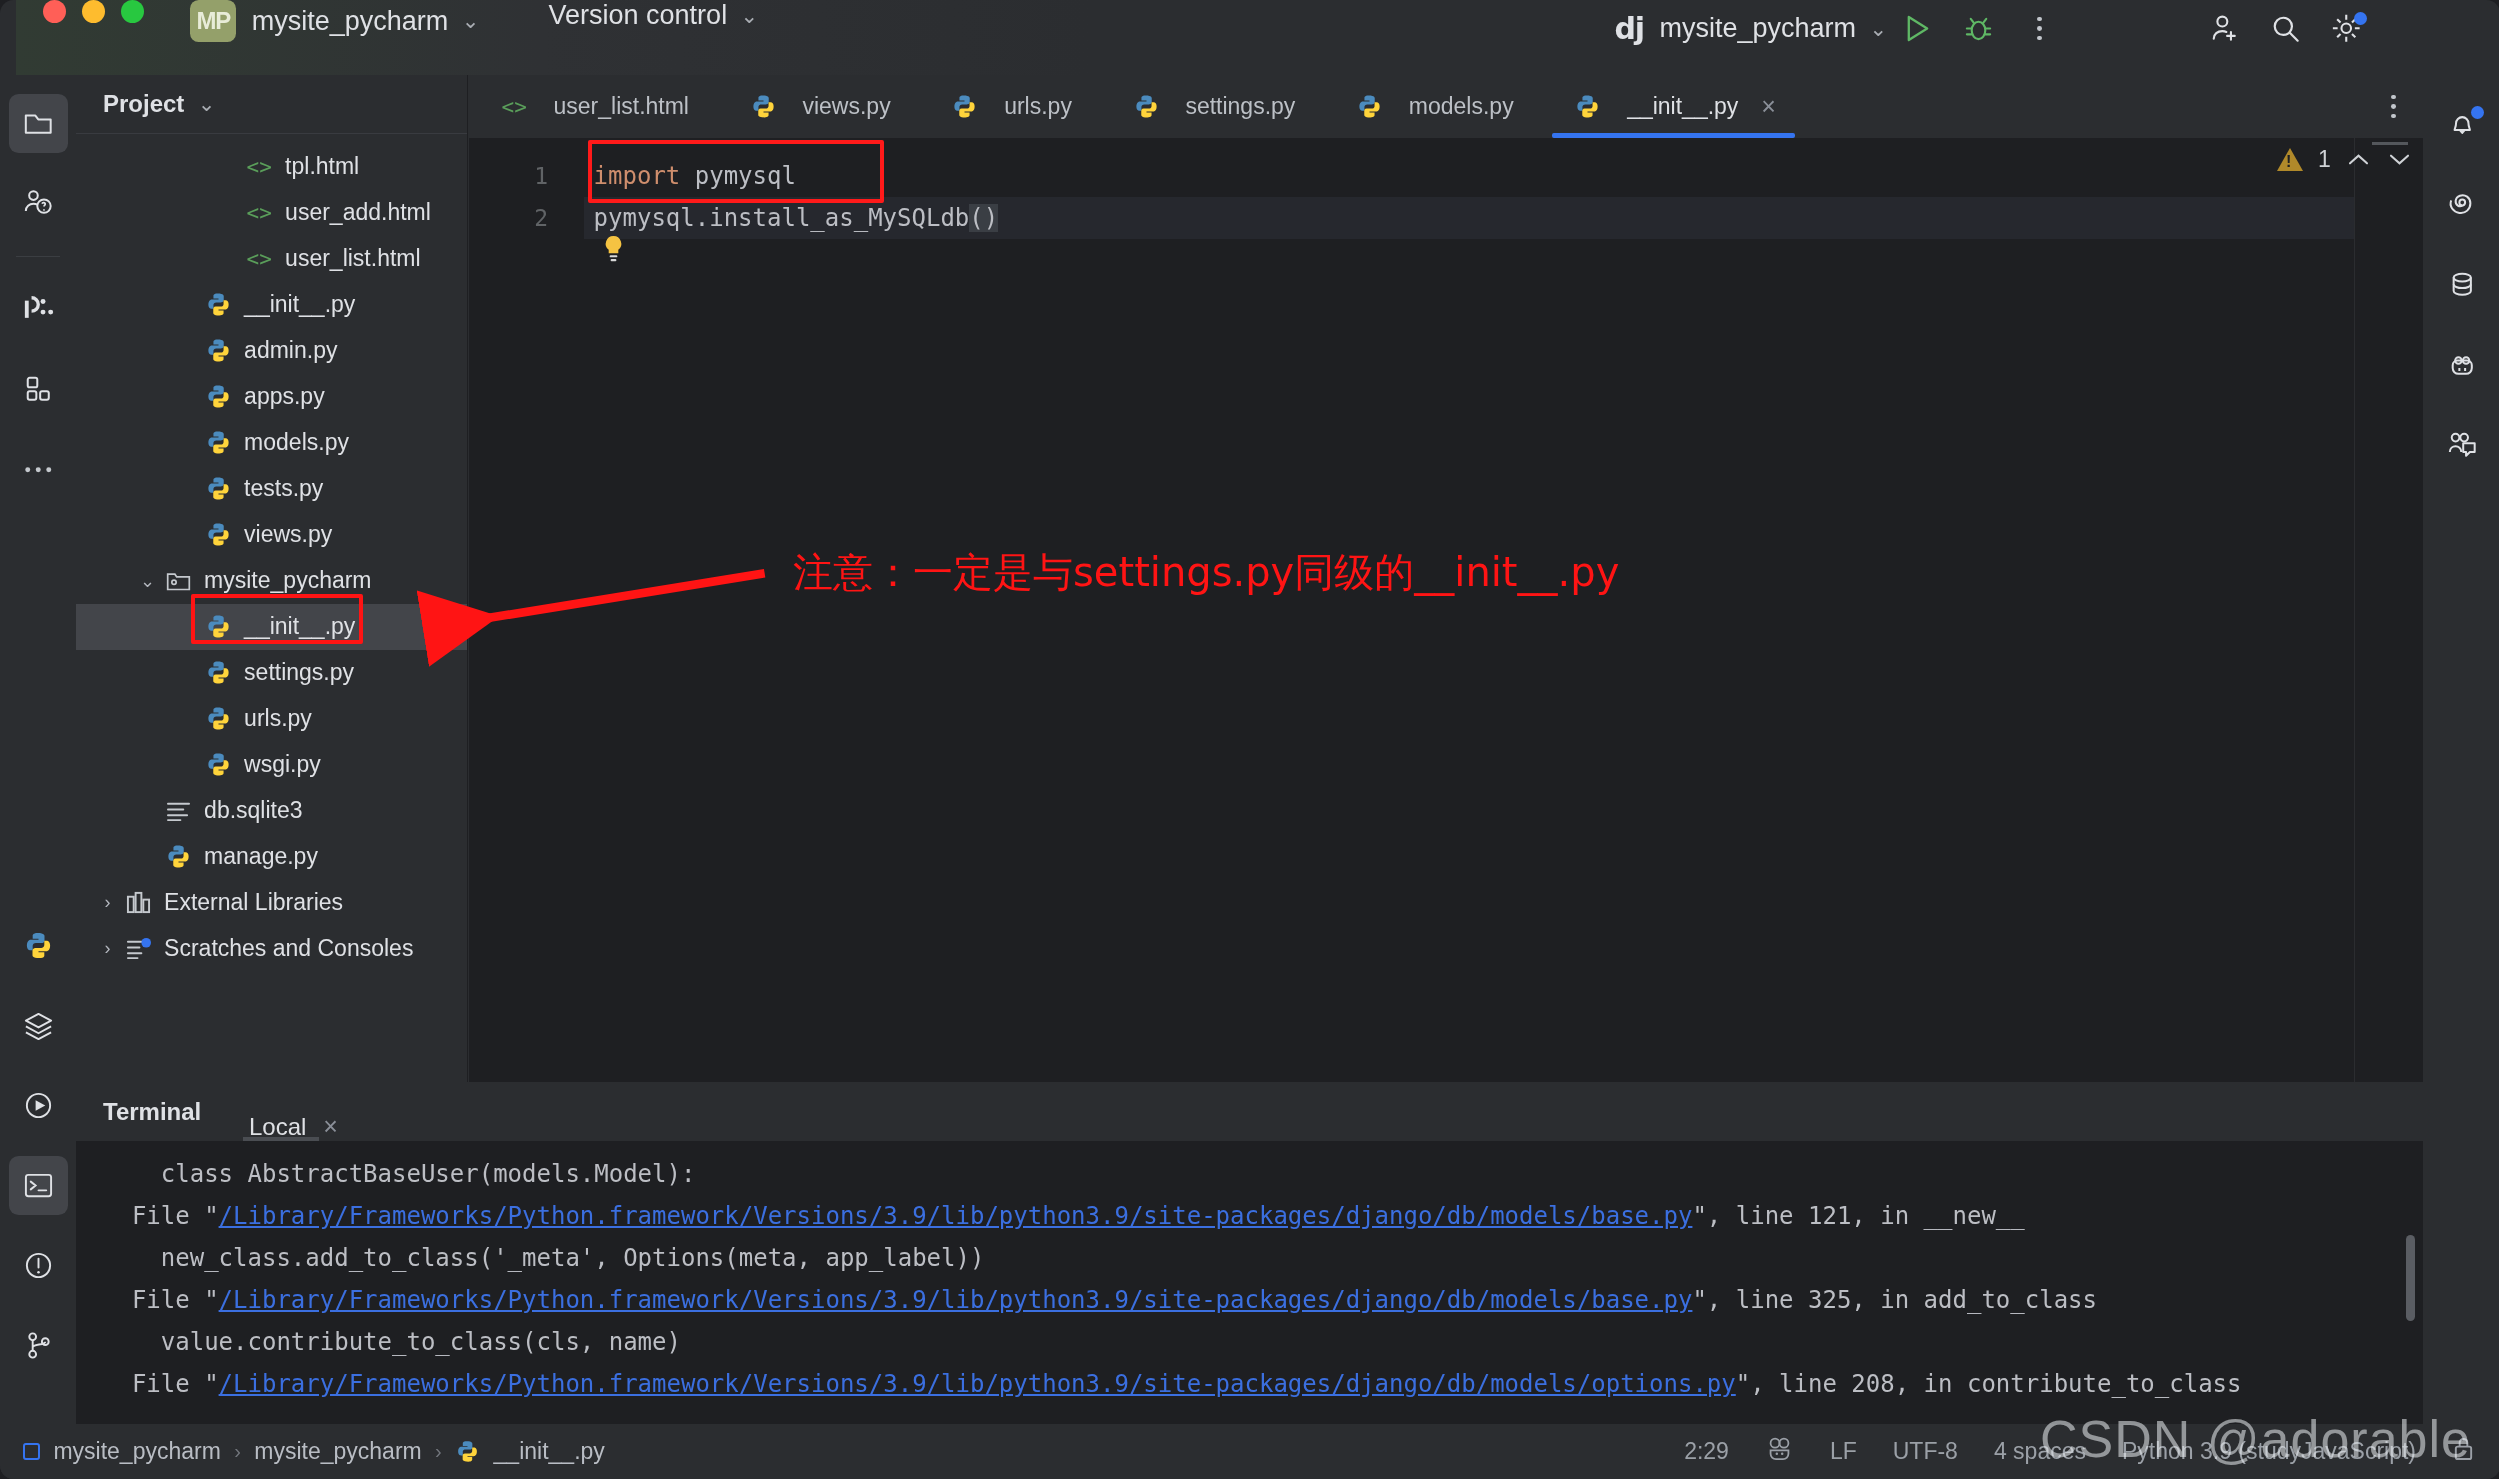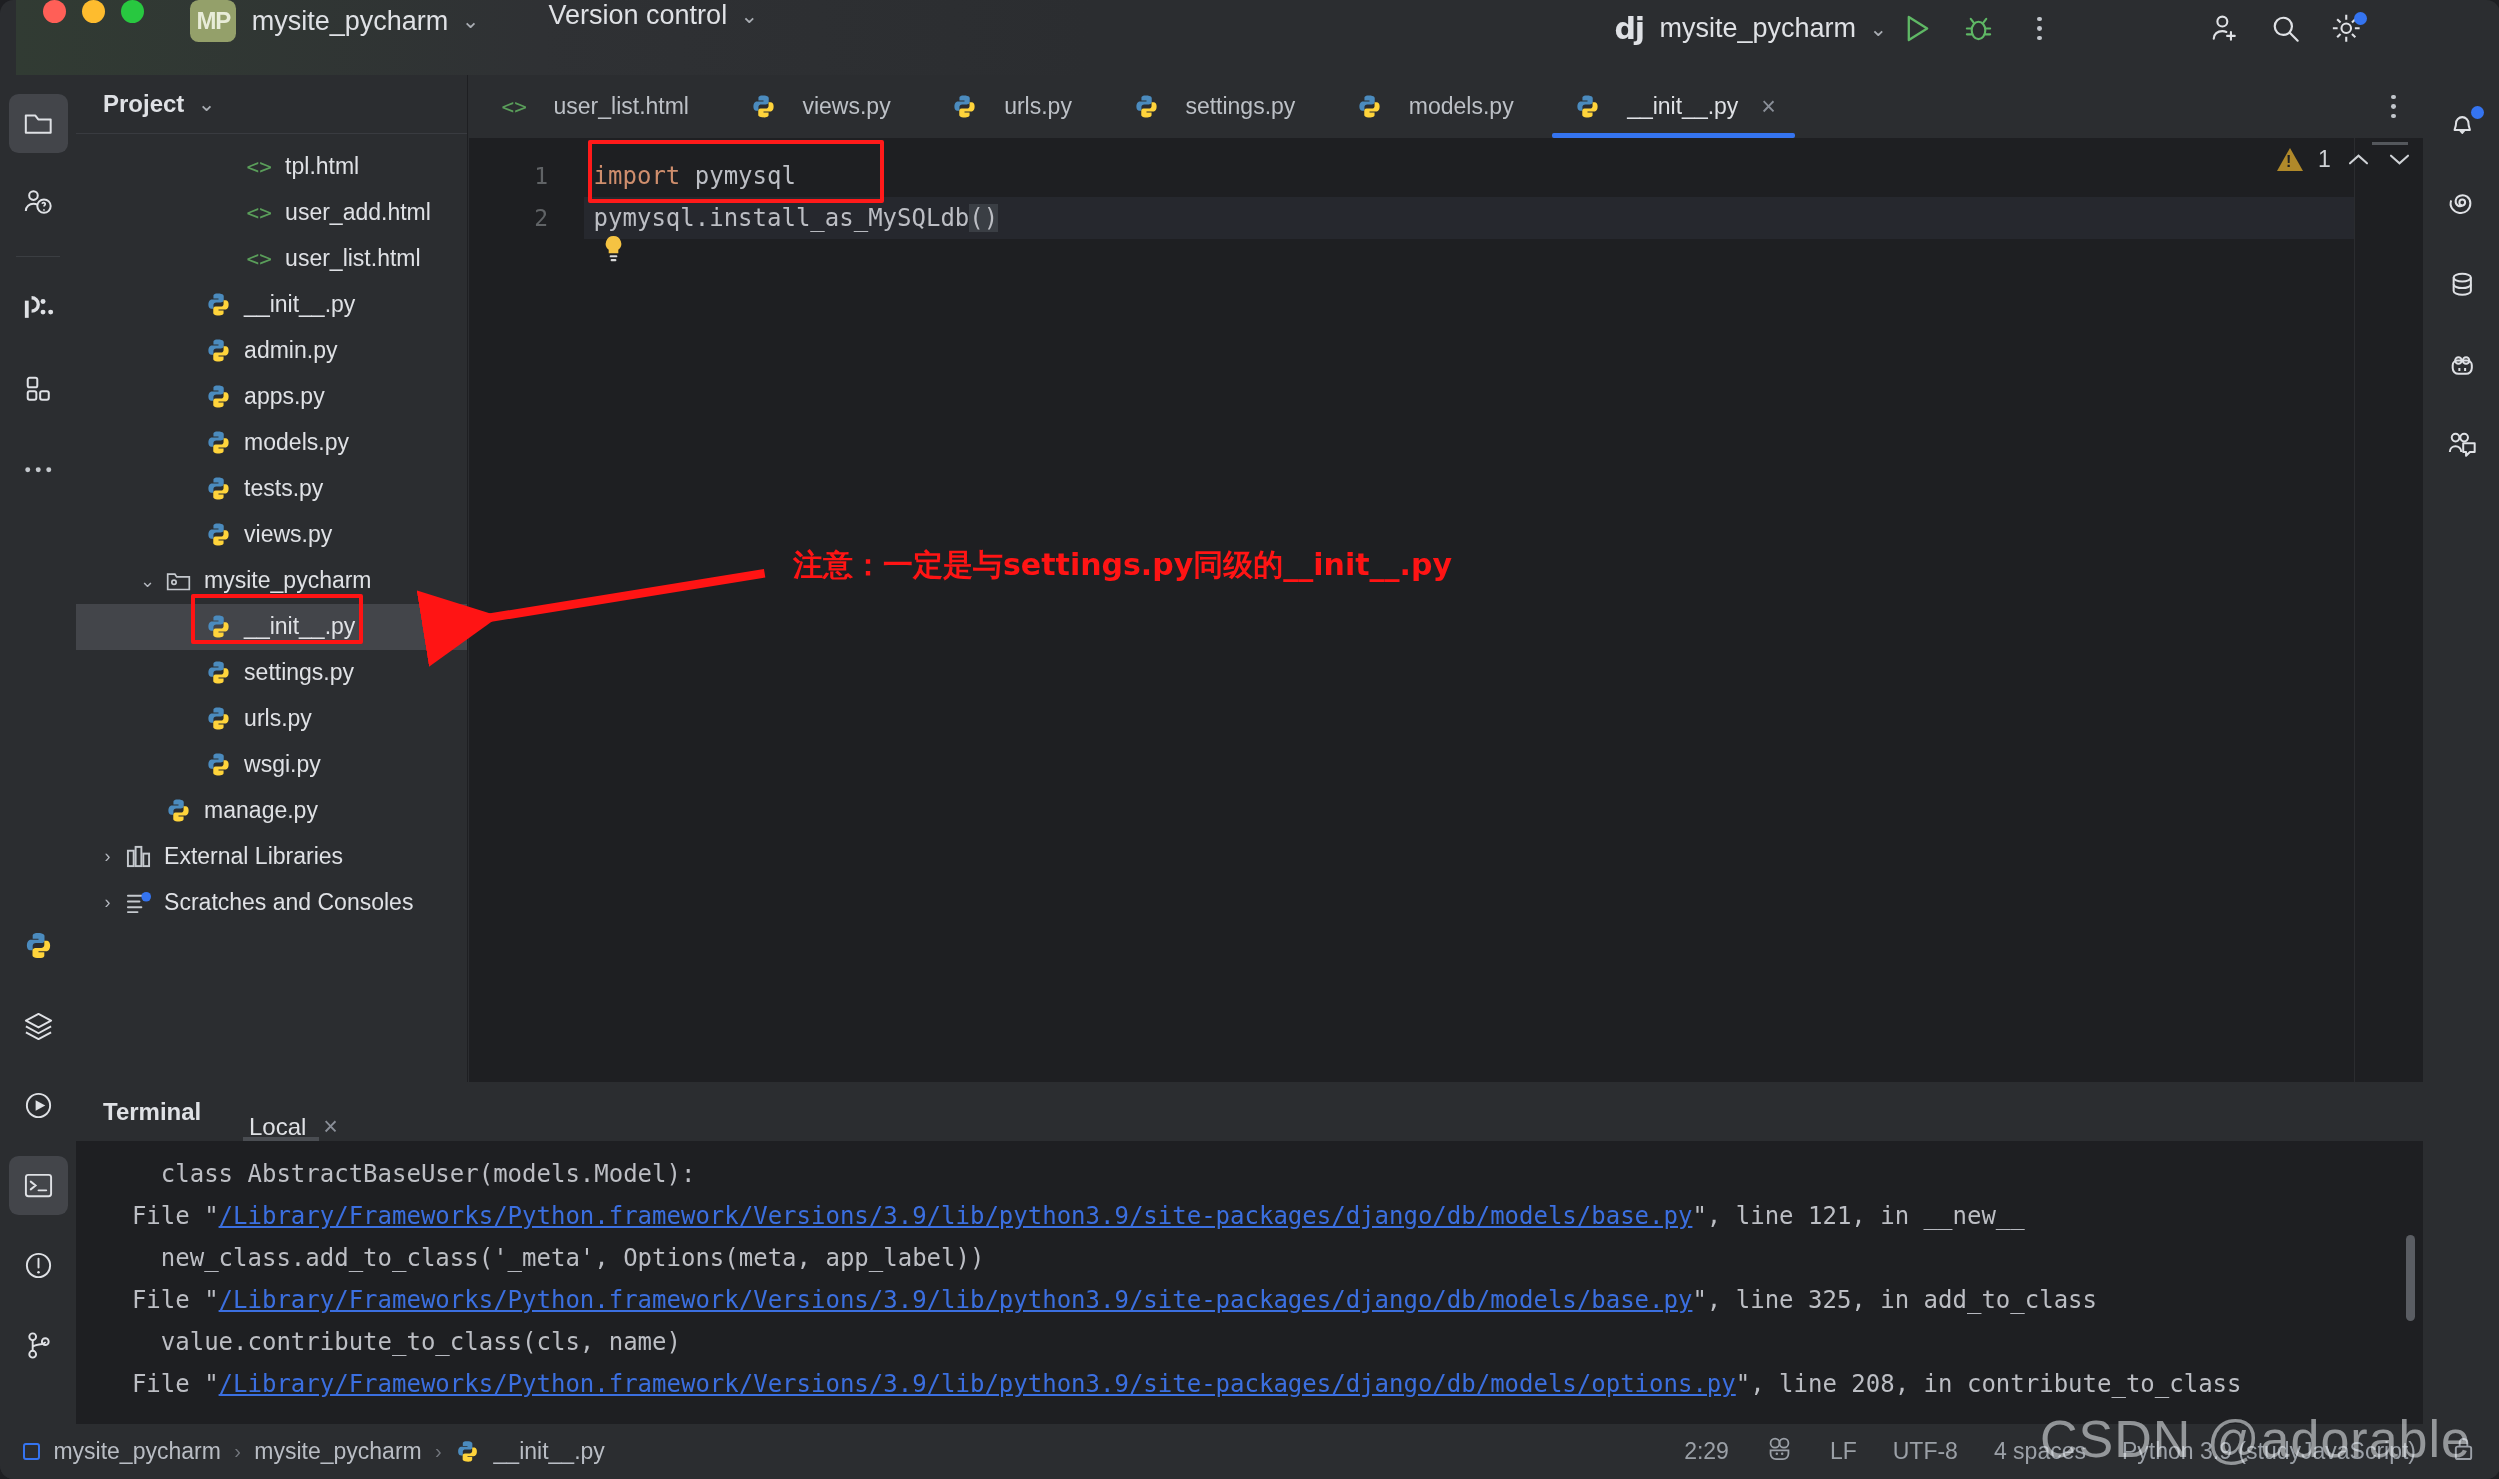--- a/index.html
+++ b/index.html
@@ -160,21 +160,21 @@
     position: absolute; right: 11.5px; top: 7.6px;
     display: flex; align-items: center; gap: 15.3px;
     color: #cfd2d6; font-size: 23px;
   }
   .warn-tri { width: 0; height: 0; border-left: 13.4px solid transparent; border-right: 13.4px solid transparent; border-bottom: 23px solid #b0892a; position: relative; }
   .warn-tri::after { content:'!'; position:absolute; left:-3.8px; top:4.8px; font-size:16.2px; color:#1e1f22; font-weight:700; }
 
   
   .annot-text {
     position: absolute; left: 793px; top: 545px;
-    color: #ff1414; font-size: 30px; font-weight: 700;
+    color: #ff1414; font-size: 40px; font-weight: 400;
     white-space: nowrap;
     font-family: "DejaVu Sans", sans-serif;
     z-index: 30;
   }
   .annot-svg { position: absolute; left: 0; top: 0; width: 2500px; height: 1479px; pointer-events: none; z-index: 29; }
   .tree-redbox {
     position: absolute; left: 191px; top: 594px;
     width: 172px; height: 50px;
     border: 4.8px solid #ff1414; border-radius: 1.9px;
     z-index: 31; pointer-events: none;
@@ -540,20 +540,30 @@
         <div class="row">
           <span style="width:97px;flex:0 0 97px"></span>
           <span class="arrow"></span>
           <span class="ic">
             <svg width="27" height="27" viewBox="0 0 32 32">
               <path d="M15 3c-5 0-5 2.5-5 2.5V9h6v1H8s-4 0-4 6c0 5 3.5 5 3.5 5H10v-4s-.2-3.5 3.2-3.5H19s3.2.1 3.2-3V6S22.6 3 15 3z" fill="#4b8bbe"></path>
               <path d="M17 29c5 0 5-2.5 5-2.5V23h-6v-1h8s4 0 4-6c0-5-3.5-5-3.5-5H22v4s.2 3.5-3.2 3.5H13s-3.2-.1-3.2 3v4.5S9.4 29 17 29z" fill="#ffd43b"></path>
             </svg>
           </span>
           <span>wsgi.py</span>
+        </div>
+        <div class="row">
+          <span style="width:57px;flex:0 0 57px"></span>
+          <span class="arrow"></span>
+          <span class="ic">
+            <svg width="27" height="23" viewBox="0 0 28 24" stroke="#c5c9ce" stroke-width="2" fill="none" stroke-linecap="round">
+              <path d="M3 5h22M3 11h16M3 17h20M3 22h13"></path>
+            </svg>
+          </span>
+          <span>db.sqlite3</span>
         </div>
         <div class="row">
           <span style="width:57px;flex:0 0 57px"></span>
           <span class="arrow"></span>
           <span class="ic">
             <svg width="27" height="27" viewBox="0 0 32 32">
               <path d="M15 3c-5 0-5 2.5-5 2.5V9h6v1H8s-4 0-4 6c0 5 3.5 5 3.5 5H10v-4s-.2-3.5 3.2-3.5H19s3.2.1 3.2-3V6S22.6 3 15 3z" fill="#4b8bbe"></path>
               <path d="M17 29c5 0 5-2.5 5-2.5V23h-6v-1h8s4 0 4-6c0-5-3.5-5-3.5-5H22v4s.2 3.5-3.2 3.5H13s-3.2-.1-3.2 3v4.5S9.4 29 17 29z" fill="#ffd43b"></path>
             </svg>
           </span>

